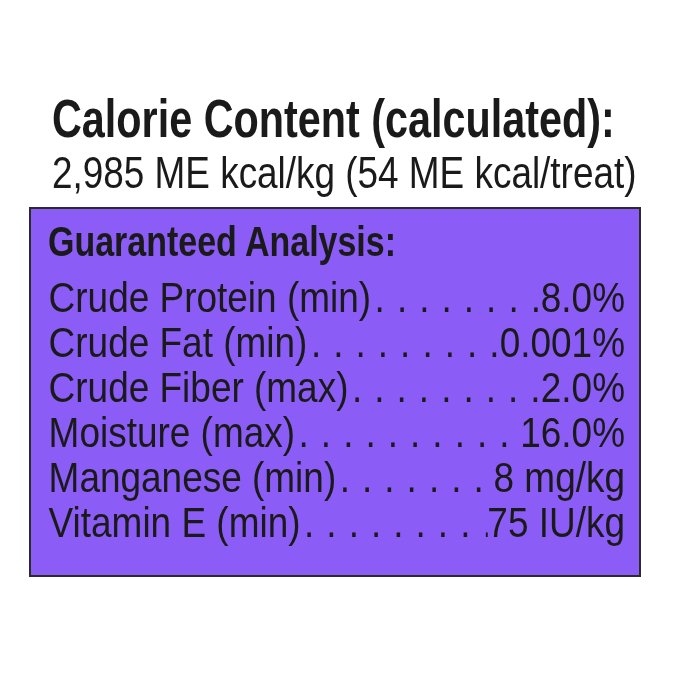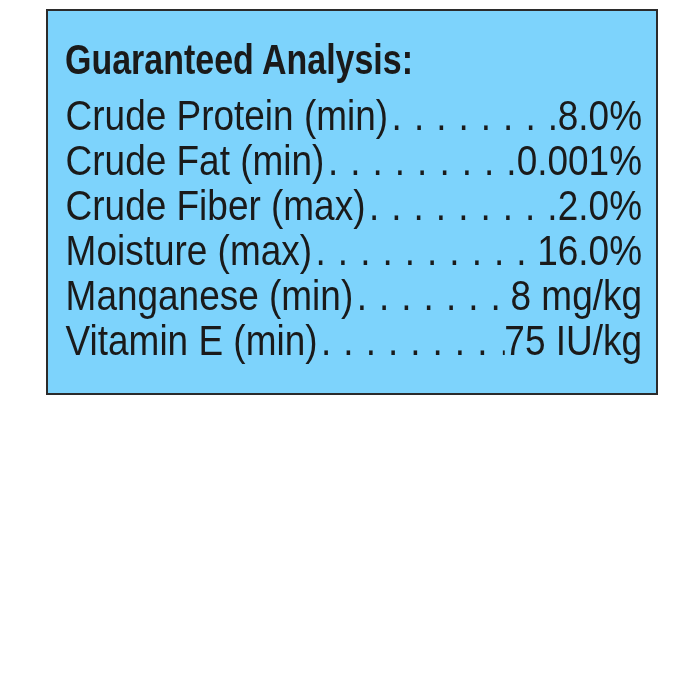--- a/index.html
+++ b/index.html
@@ -30,25 +30,25 @@
   .calorie-sub {
     font-size: 45px;
     font-weight: 400;
     line-height: 50px;
     white-space: nowrap;
     transform: scaleX(0.82);
     transform-origin: left center;
   }
   .analysis-box {
     box-sizing: border-box;
-    margin: 9px 0 0 46px;
+    margin: 9px 0 0 29px;
     width: 612px;
     border: 2px solid #2b2b2b;
-    padding: 24px 0 30px 0;
-    background: #7dd3fc;
+    padding: 8px 0 30px 0;
+    background: #8b5cf6;
   }
   .analysis-heading {
     margin-left: 17px;
     font-size: 43px;
     font-weight: 700;
     line-height: 48px;
     white-space: nowrap;
     transform: scaleX(0.79);
     transform-origin: left center;
   }
@@ -84,20 +84,24 @@
     white-space: nowrap;
     flex: 0 0 auto;
     text-align: right;
   }
 </style>
 </head>
 <body>
 
 <div class="page">
 
+  <div class="calorie-block">
+    <div class="calorie-title">Calorie Content (calculated):</div>
+    <div class="calorie-sub">2,985 ME kcal/kg (54 ME kcal/treat)</div>
+  </div>
 
   <div class="analysis-box">
     <div class="analysis-heading">Guaranteed Analysis:</div>
     <div class="rows">
         <div class="row">
           <span class="label">Crude Protein (min)</span>
           <span class="dots"></span>
           <span class="value">8.0%</span>
         </div>
         <div class="row">

